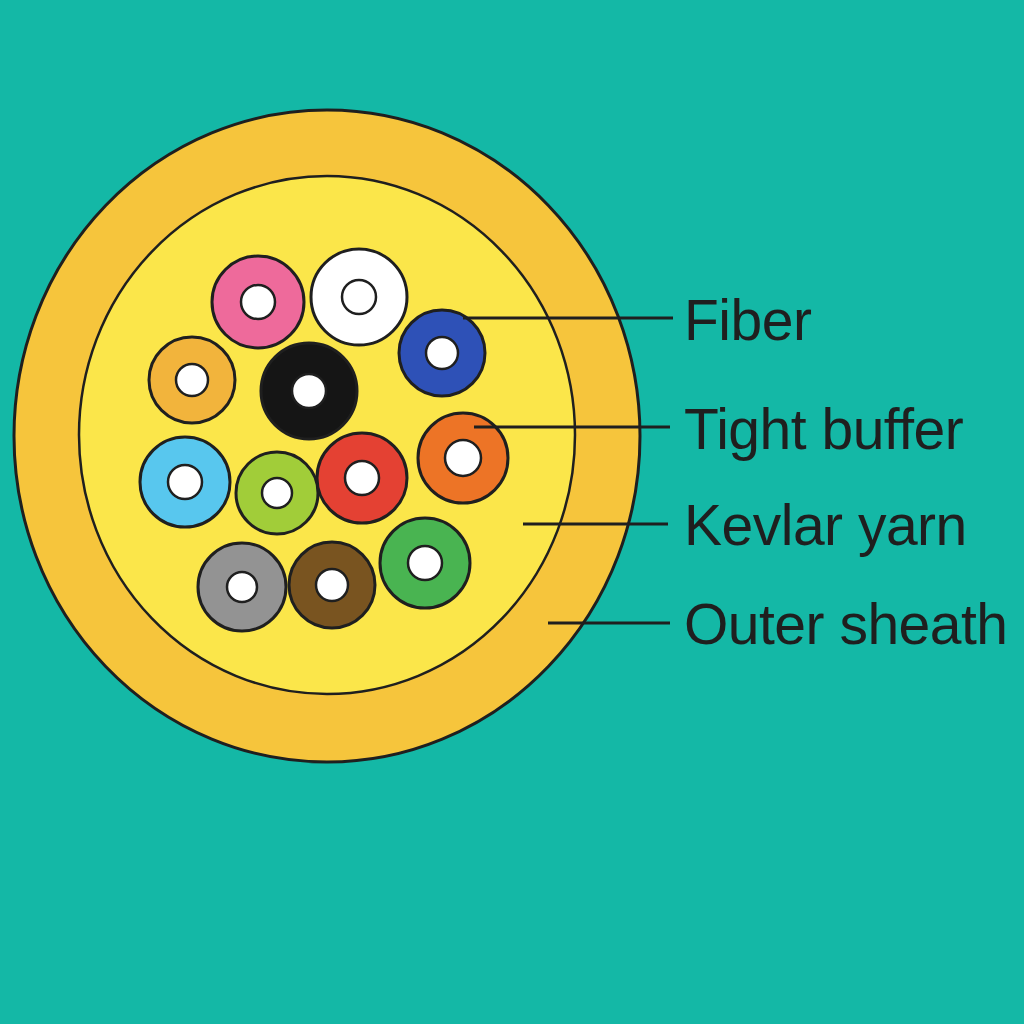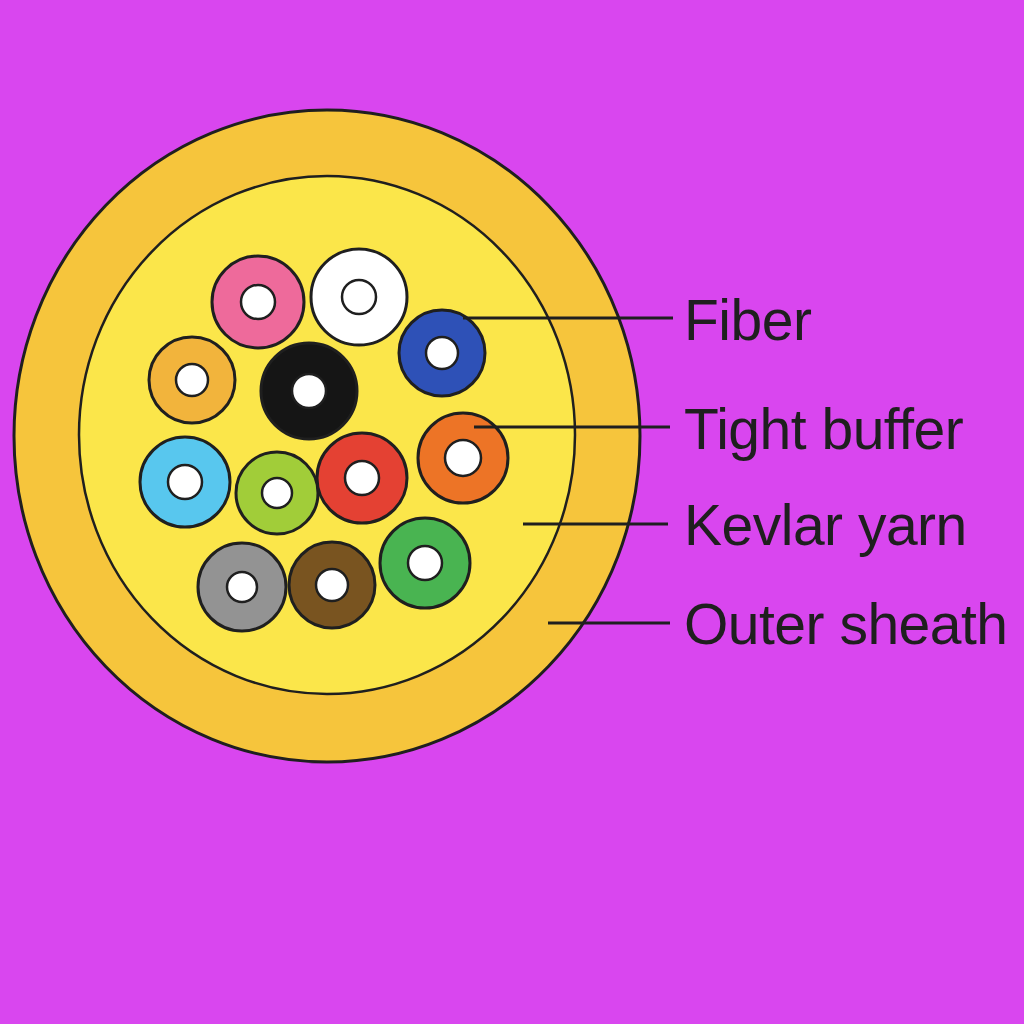--- a/index.html
+++ b/index.html
@@ -7,21 +7,21 @@
     padding: 0;
     background: #ffffff;
     width: 1024px;
     height: 1024px;
     overflow: hidden;
   }
   .page {
     position: relative;
     width: 1024px;
     height: 1024px;
-    background: #d946ef;
+    background: #14b8a6;
   }
   svg { display: block; }
   .lbl {
     font-family: "Liberation Sans", sans-serif;
     font-size: 57px;
     letter-spacing: -0.5px;
     fill: #1f1f1f;
   }
 </style>
 </head>

